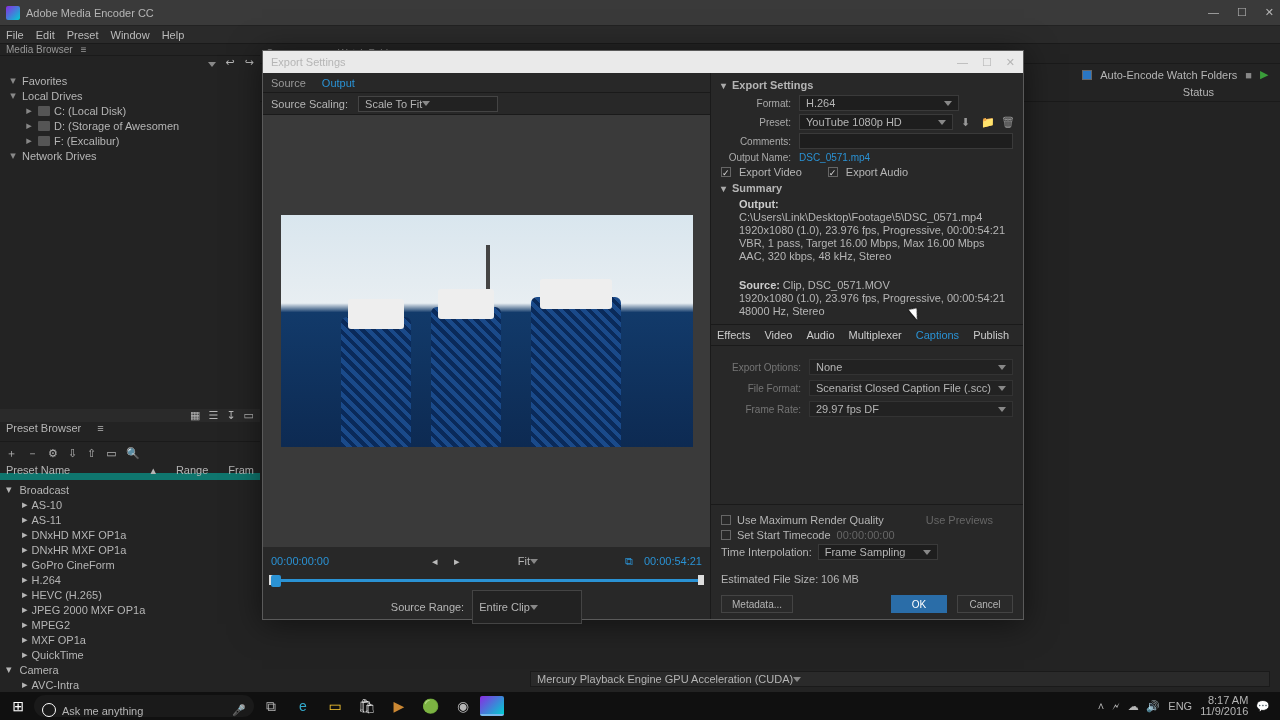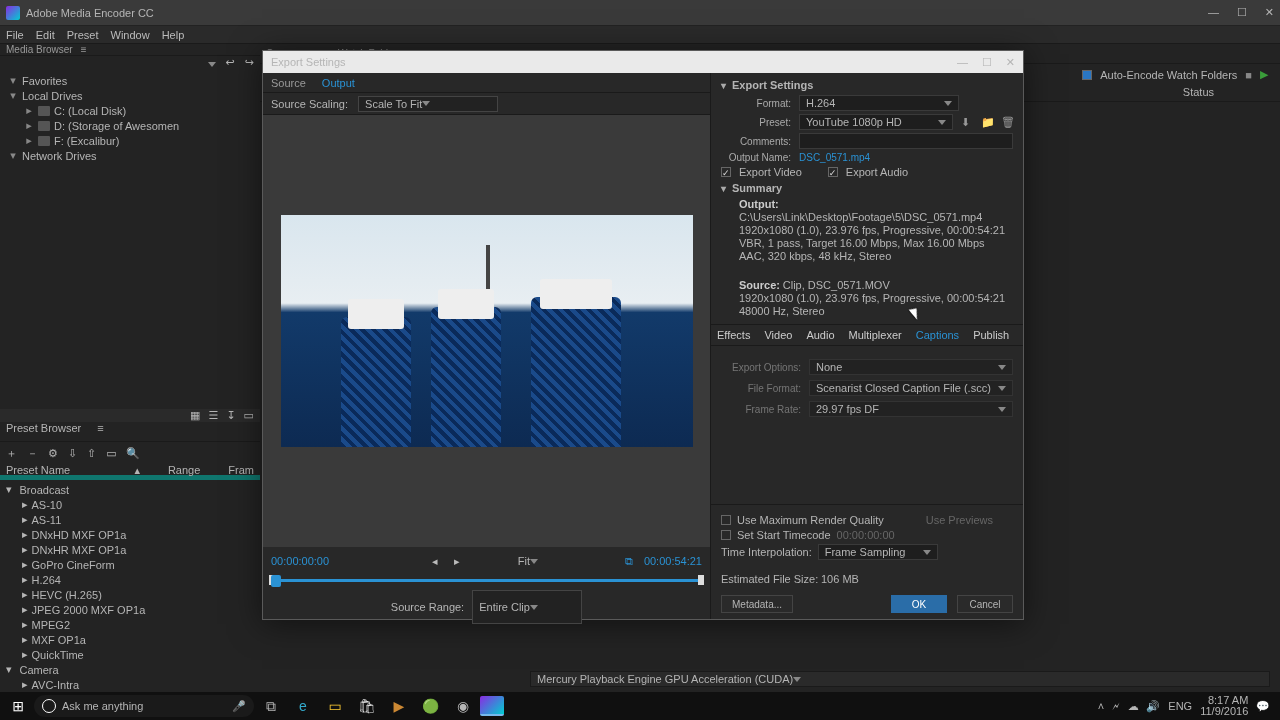--- a/index.html
+++ b/index.html
@@ -20,21 +20,21 @@
 .media-browser{flex:0 0 340px;background:#232323;overflow:auto}
 .tree{padding:4px 8px}
 .tree-item{display:flex;align-items:center;gap:4px;padding:1px 0;font-size:11px;color:#aaa}
 .tree-item .tw{width:10px;text-align:center;color:#888}
 .tree-item .ic{width:12px;height:10px;background:#555;border-radius:1px}
 .tree-item.lbl{font-weight:400;color:#bbb}
 .mb-tools{height:18px;background:#2a2a2a;display:flex;align-items:center;justify-content:flex-end;padding:0 6px;gap:8px;color:#666}
 .preset-browser{flex:1;background:#232323;display:flex;flex-direction:column}
 .pb-header{height:20px;border-bottom:1px solid #1a1a1a;display:flex;align-items:flex-start;padding:0 6px;gap:16px}
 .pb-tools{height:22px;display:flex;align-items:center;padding:0 6px;gap:10px;color:#888}
-.pb-cols{height:16px;display:flex;padding:0 6px;gap:28px;color:#888;font-size:10px;border-bottom:5px solid #0f766e}
+.pb-cols{height:16px;display:flex;padding:0 6px;gap:20px;color:#888;font-size:10px;border-bottom:7px solid #0f766e}
 .pb-list{flex:1;overflow:auto;padding:2px 6px}
 .pb-row{display:flex;align-items:center;gap:4px;padding:1px 0;font-size:11px;color:#aaa}
 .right-col{flex:1;background:#232323;position:relative}
 .queue-tabs{height:20px;display:flex;align-items:center;padding:0 6px;gap:18px;border-bottom:1px solid #1a1a1a}
 .queue-tabs .t{color:#888;font-size:10px}
 .queue-bar{height:22px;display:flex;align-items:center;justify-content:flex-end;padding:0 6px;gap:8px}
 .queue-bar .chk{width:10px;height:10px;border:1px solid #666;background:#2a76c2}
 .play-btn{width:14px;height:14px;color:#3a9d3a}
 .status-hdr{height:16px;border-bottom:1px solid #1a1a1a;padding:0 6px;color:#888;font-size:10px}
 .renderer{position:absolute;bottom:4px;left:270px;right:10px;height:18px;display:flex;align-items:center}
@@ -97,21 +97,21 @@
 .btns{display:flex;gap:10px;padding:6px 10px;align-items:center}
 .btns .meta{height:18px;padding:0 10px;background:#2a2a2a;border:1px solid #444;display:flex;align-items:center;font-size:10px}
 .btns .sp{flex:1}
 .btns .btn{width:56px;height:18px;display:flex;align-items:center;justify-content:center;font-size:10px;border:1px solid #444;background:#2a2a2a}
 .btns .btn.ok{background:#2a6da8;border-color:#2a6da8;color:#fff}
 .cursor{position:absolute;left:912px;top:306px;width:10px;height:14px;z-index:20}
 .cursor::before{content:"";position:absolute;width:0;height:0;border-left:7px solid #fff;border-top:4px solid transparent;border-bottom:9px solid transparent;transform:rotate(-40deg);filter:drop-shadow(0 0 1px #000)}
 
 .taskbar{position:absolute;bottom:0;left:0;right:0;height:28px;background:#101010;display:flex;align-items:center;padding:0 4px;gap:2px}
 .taskbar .start{width:28px;height:28px;display:flex;align-items:center;justify-content:center;color:#fff;font-size:14px}
-.taskbar .search{width:220px;height:22px;background:#1a1a1a;border-radius:11px;display:flex;align-items:center;padding:0 8px;gap:6px;color:#888;font-size:11px}
+.taskbar .search{width:220px;height:22px;background:#1a1a1a;border-radius:11px;display:flex;align-items:flex-end;padding:0 8px;gap:6px;color:#888;font-size:11px}
 .taskbar .circle{width:14px;height:14px;border:1.5px solid #fff;border-radius:50%}
 .taskbar .tsk{width:30px;height:28px;display:flex;align-items:center;justify-content:center;font-size:14px}
 .taskbar .tsk.active{border-bottom:2px solid #76b9ed}
 .taskbar .tray{margin-left:auto;display:flex;align-items:center;gap:8px;color:#ddd;font-size:10px;padding-right:6px}
 .tri{display:inline-block;width:0;height:0;border-left:4px solid transparent;border-right:4px solid transparent;border-top:5px solid #888}
 .tri.d{}
 .ic-small{width:12px;height:12px;display:inline-block;color:#999}
 </style>
 </head>
 <body>

